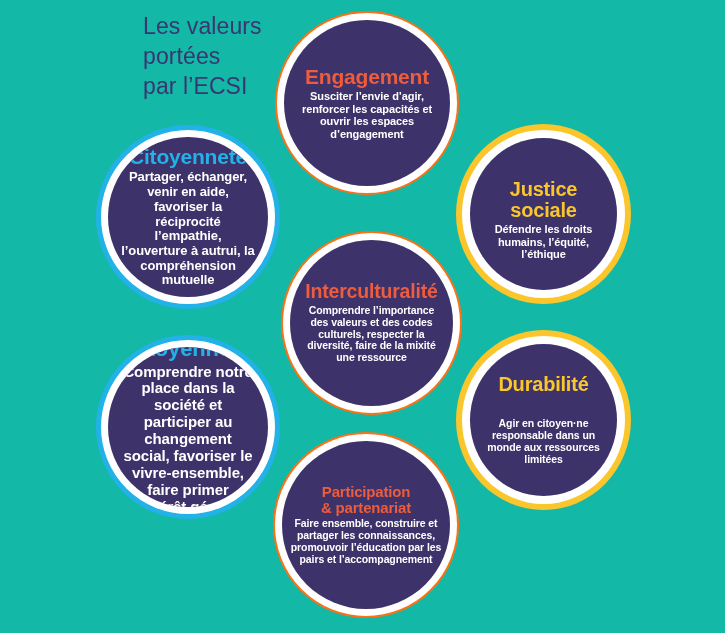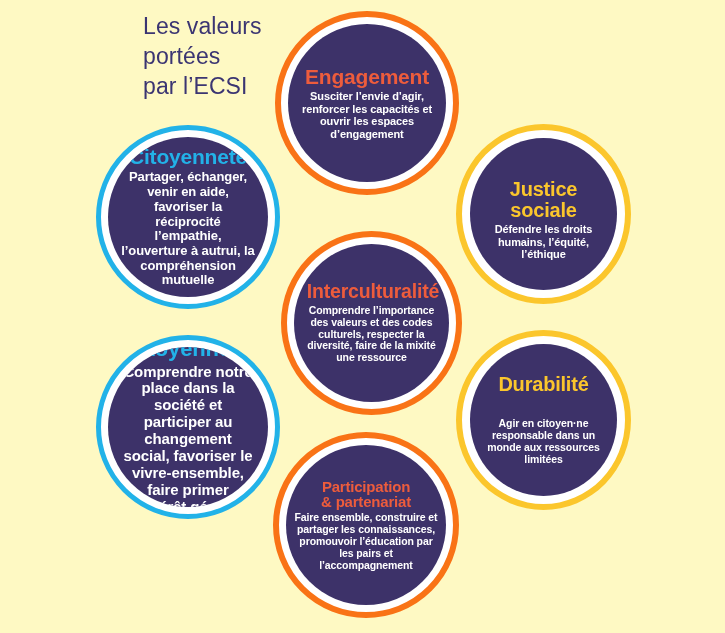--- a/index.html
+++ b/index.html
@@ -7,21 +7,21 @@
     padding: 0;
     background: #ffffff;
   }
   body {
     font-family: "Liberation Sans", sans-serif;
   }
   #infographic {
     position: relative;
     width: 725px;
     height: 633px;
-    background: #fef9c3;
+    background: #14b8a6;
     overflow: hidden;
   }
 
   
   .title {
     position: absolute;
     left: 143px;
     top: 12px;
     width: 170px;
     color: #3b3572;
@@ -68,21 +68,21 @@
   }
   .b-body {
     color: #ffffff;
     font-weight: 600;
     line-height: 1.13;
     margin: 0;
     letter-spacing: -0.1px;
   }
 
   
-  .ring-red    { border: 6px solid #f97316; }
+  .ring-red    { border: 2px solid #f97316; }
   .ring-blue   { border: 5px solid #22b2e8; }
   .ring-yellow { border: 6px solid #fbc62c; }
 
   
   #bubble-engagement {
     left: 275px; top: 11px; width: 184px; height: 184px;
   }
   #bubble-engagement .disc {
     left: 7px; top: 7px; right: 7px; bottom: 7px;
   }

